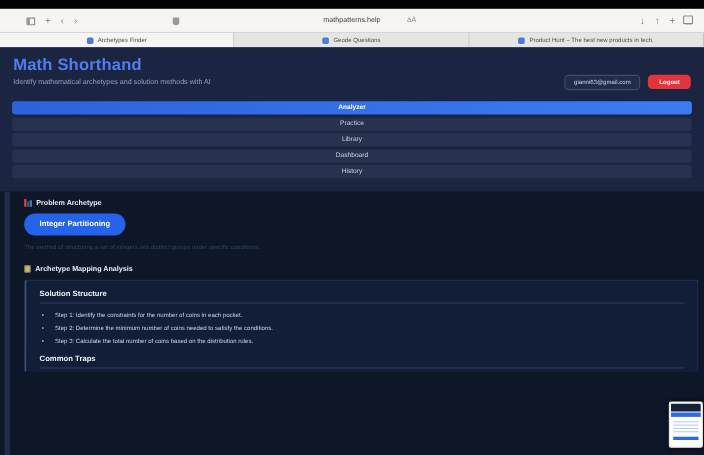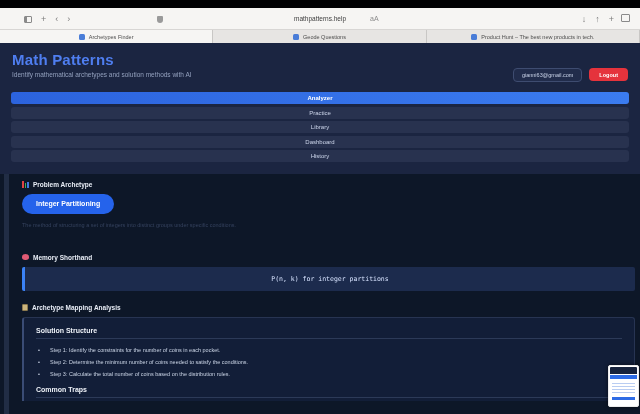--- a/index.html
+++ b/index.html
@@ -123,21 +123,21 @@
     <div class="tab">
       <span class="tab-fav"></span>
       <span class="tab-label">Product Hunt – The best new products in tech.</span>
     </div>
   </div>
 
   <div class="app">
 
     <div class="app-header">
       <div>
-        <div class="app-title">Math Patterns</div>
+        <div class="app-title">Math Shorthand</div>
         <div class="app-subtitle">Identify mathematical archetypes and solution methods with AI</div>
       </div>
       <div class="hdr-right">
         <span class="email-chip">gianni63@gmail.com</span>
         <button class="logout-btn">Logout</button>
       </div>
     </div>
 
     <div class="nav">
       <button class="nav-btn active">Analyzer</button>
@@ -156,27 +156,20 @@
               <i></i>
               <i></i>
               <i></i>
             </span>
           <span>Problem Archetype</span>
         </div>
         <span class="pill">Integer Partitioning</span>
         <div class="arch-desc">The method of structuring a set of integers into distinct groups under specific conditions.</div>
       </div>
 
-      <div class="memory-sec">
-        <div class="sec-label">
-          <span class="icon-brain"></span>
-          <span>Memory Shorthand</span>
-        </div>
-        <div class="codeblock">P(n, k) for integer partitions</div>
-      </div>
 
       <div class="analysis-sec">
         <div class="sec-label">
           <span class="icon-clipboard"></span>
           <span>Archetype Mapping Analysis</span>
         </div>
         <div class="analysis-panel">
           <div class="panel-h">Solution Structure</div>
           <div class="divider"></div>
           <ul class="steps">

